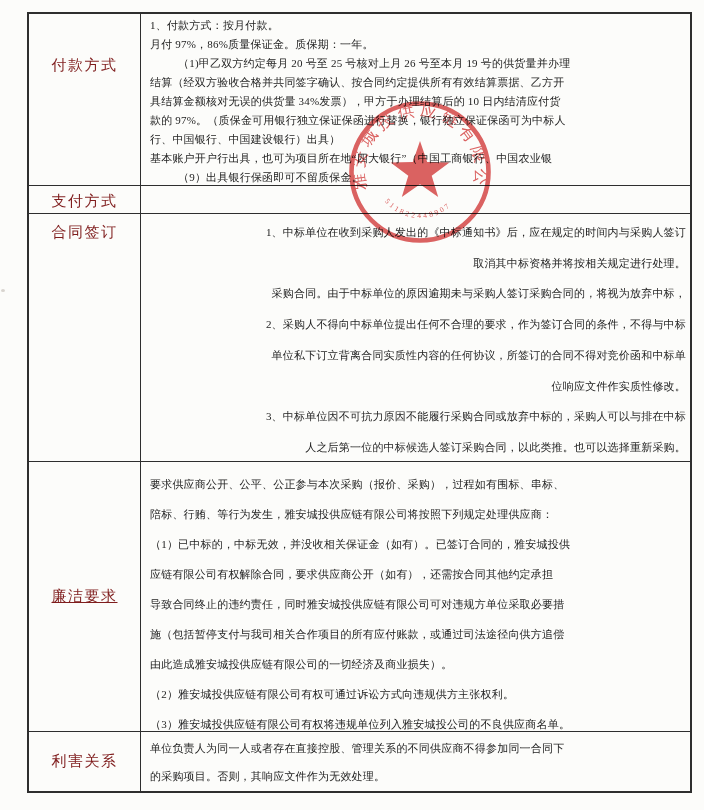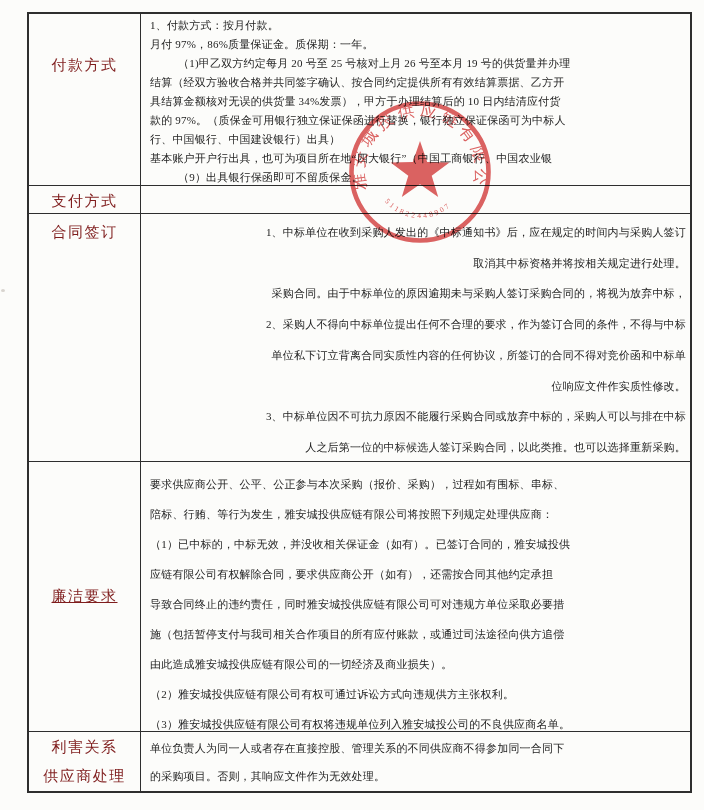--- a/index.html
+++ b/index.html
@@ -149,21 +149,20 @@
         <div class="line">施（包括暂停支付与我司相关合作项目的所有应付账款，或通过司法途径向供方追偿</div>
         <div class="line">由此造成雅安城投供应链有限公司的一切经济及商业损失）。</div>
         <div class="line">（2）雅安城投供应链有限公司有权可通过诉讼方式向违规供方主张权利。</div>
         <div class="line">（3）雅安城投供应链有限公司有权将违规单位列入雅安城投公司的不良供应商名单。</div>
       </div>
     </div>
 
     <div class="trow r5">
       <div class="cell-label">
         <span class="lbl-line">利害关系</span>
-        <span class="lbl-line">供应商处理</span>
       </div>
       <div class="cell-content">
         <div class="line">单位负责人为同一人或者存在直接控股、管理关系的不同供应商不得参加同一合同下</div>
         <div class="line">的采购项目。否则，其响应文件作为无效处理。</div>
       </div>
     </div>
 
   </div>
 
   <svg class="stamp" viewBox="0 0 160 160">

